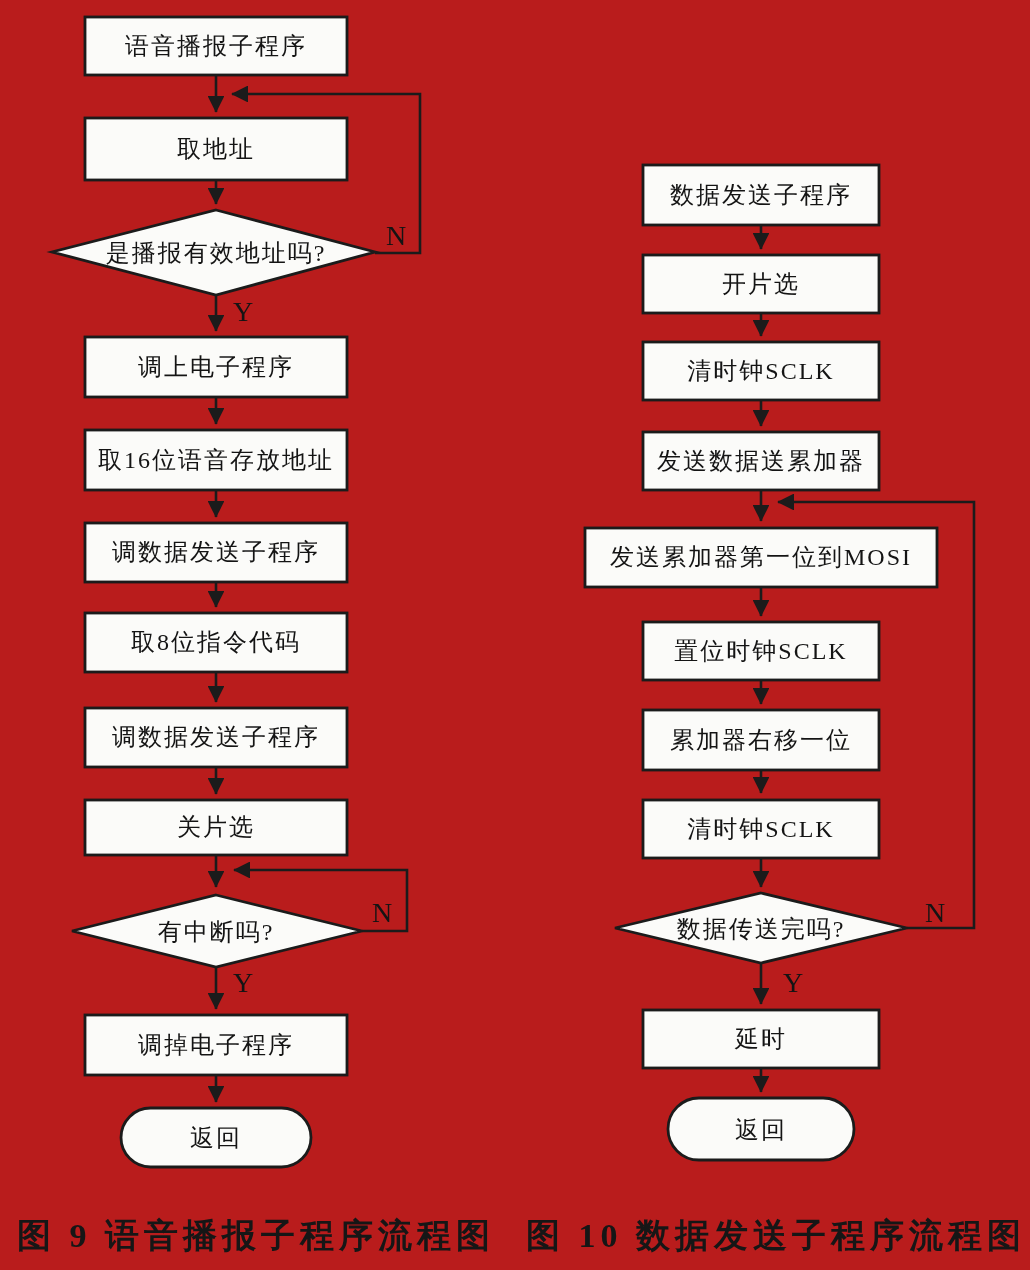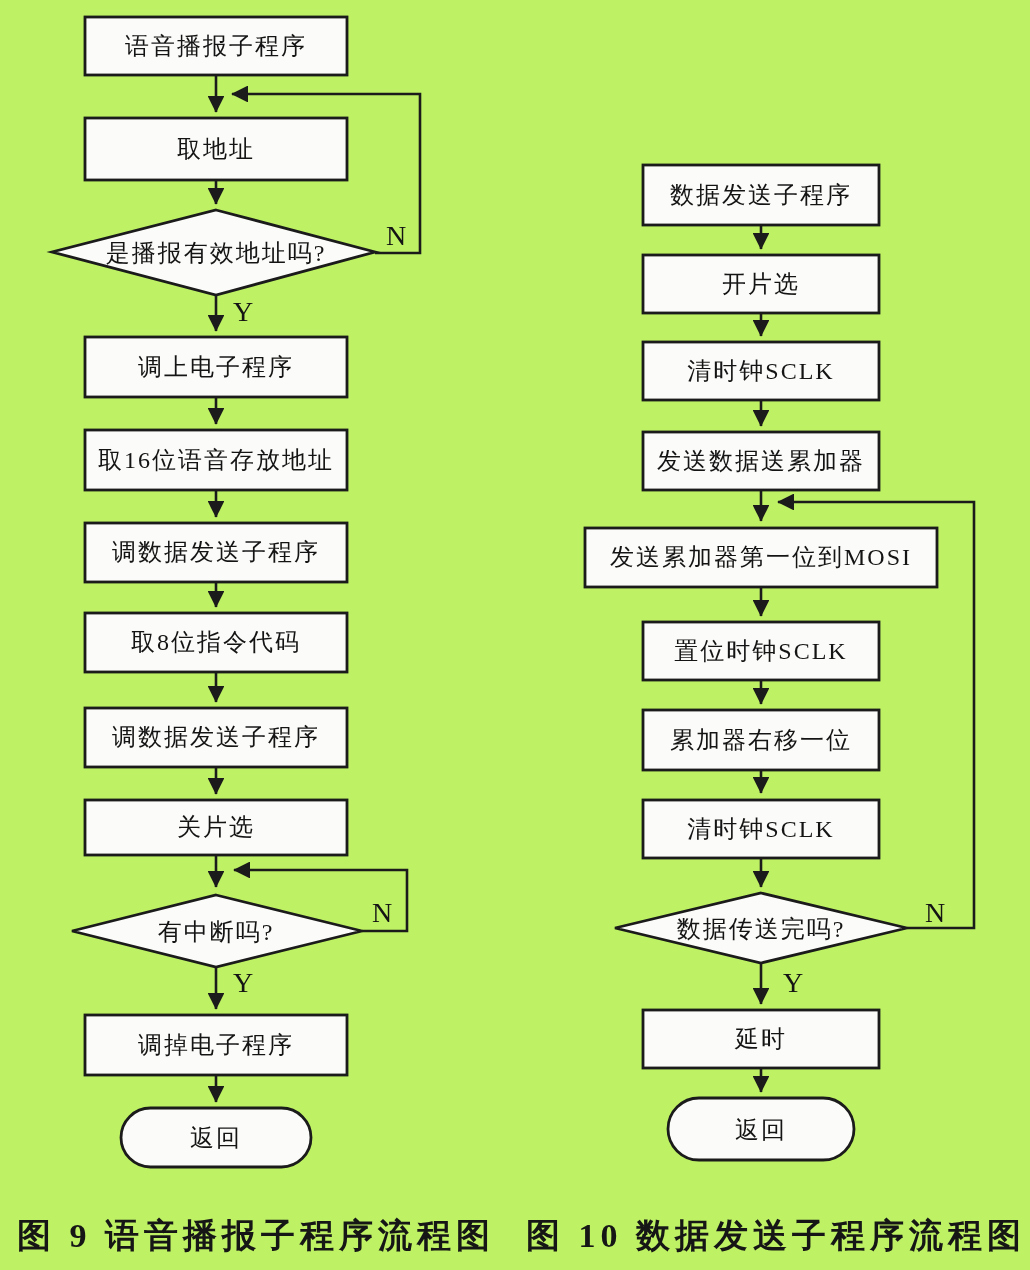--- a/index.html
+++ b/index.html
@@ -4,21 +4,21 @@
 <style>
   html, body {
     margin: 0;
     padding: 0;
     background: #fbfbf9;
   }
   .page {
     position: relative;
     width: 1030px;
     height: 1270px;
-    background: #bef264;
+    background: #b91c1c;
     overflow: hidden;
     text-align: right;
   }
   svg { display: block; }
   .node-shape {
     fill: #fbfbf9;
     stroke: #1b1b1b;
     stroke-width: 2.8;
   }
   .connector {

